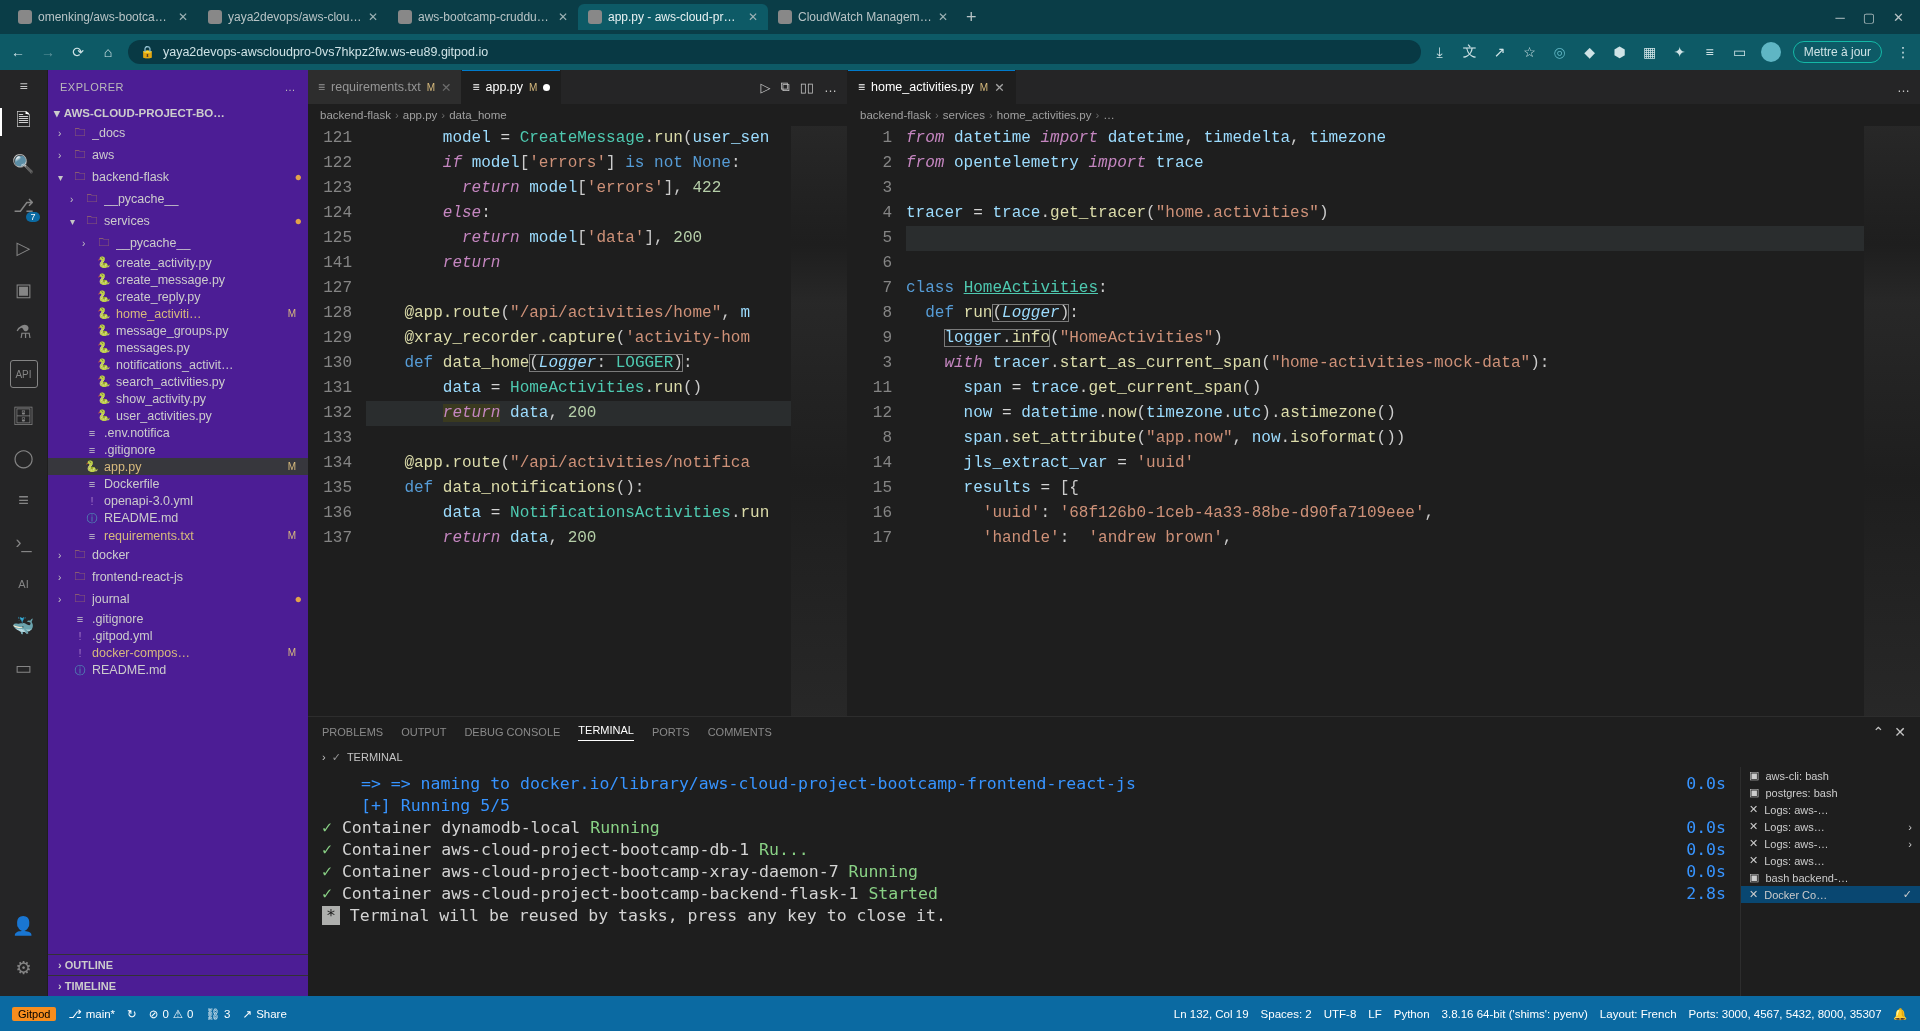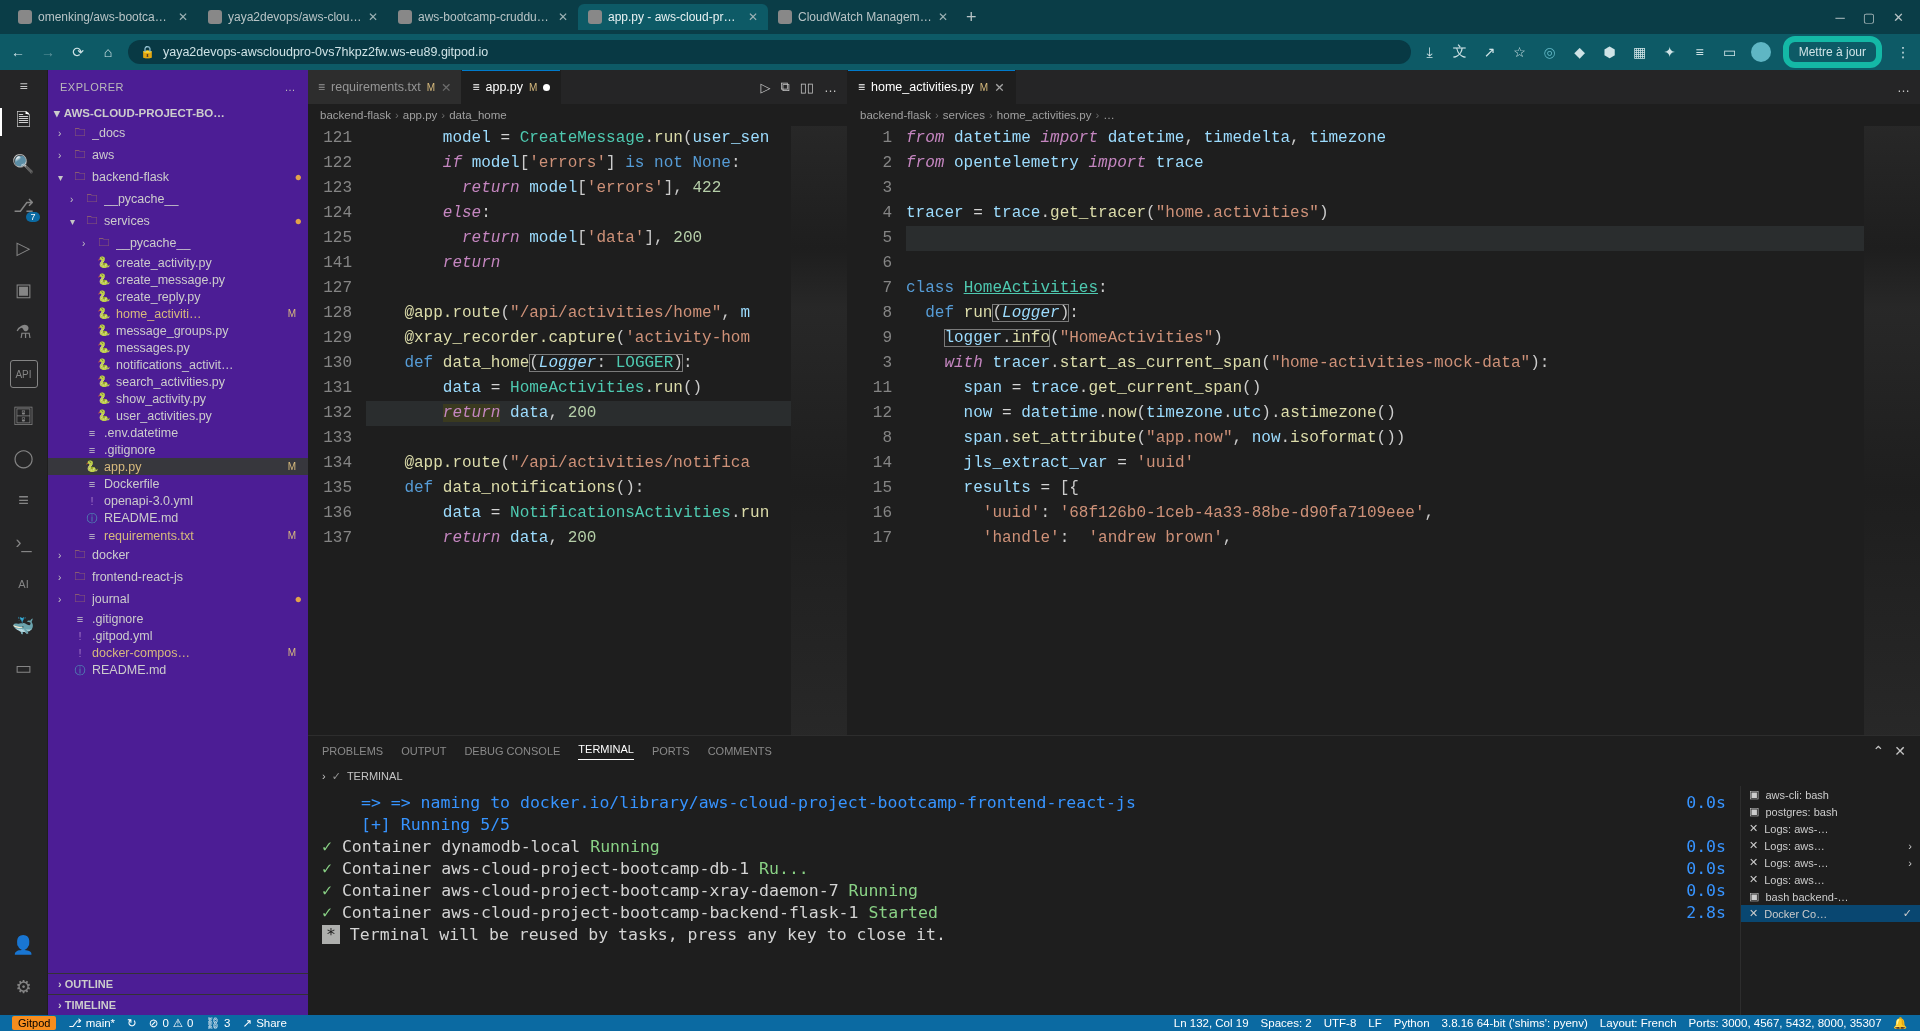--- a/index.html
+++ b/index.html
@@ -56,21 +56,21 @@
   padding: 5px 12px;
   display: flex;
   align-items: center;
   gap: 8px;
   font-size: 12.5px;
 }
 .url-box .lock { font-size: 12px; }
 .addr-right { display: flex; gap: 12px; align-items: center; }
 .addr-right .ico { width: 18px; text-align: center; cursor: pointer; color: #cfe3e6; font-size: 14px; }
 .update-btn {
-  border: 6px solid #14b8a6;
+  border: 1px solid #14b8a6;
   border-radius: 12px;
   padding: 3px 10px;
   font-size: 12px;
   color: #cfe3e6;
 }
 
 
 .ide {
   flex: 1;
   display: flex;
@@ -297,21 +297,21 @@
   font-size: 11px;
 }
 .term-right .trow {
   display: flex; align-items: center; gap: 6px;
   padding: 2px 8px; cursor: pointer;
 }
 .term-right .trow.active { background: #094771; }
 
 
 .status-bar {
-  height: 16px;
+  height: 35px;
   background: #0b6aa2;
   color: #ffffff;
   display: flex;
   align-items: center;
   font-size: 11.5px;
   padding: 0 6px;
 }
 .status-bar .sitem { padding: 0 6px; display: flex; align-items: center; gap: 4px; cursor: pointer; }
 .status-bar .spacer { flex: 1; }
 .gitpod-tag { background: #f78d1e; color: #000; padding: 1px 6px; border-radius: 2px; font-size: 11px; }
@@ -507,21 +507,21 @@
        </div>
         <div class="tree-row" style="padding-left: 34px;">
           <span class="chev"></span>
           <span class="ficon py-color">🐍</span>
        <span class="name ">user_activities.py</span>
 
        </div>
         <div class="tree-row" style="padding-left: 22px;">
           <span class="chev"></span>
           <span class="ficon ">≡</span>
-       <span class="name ">.env.datetime</span>
+       <span class="name ">.env.notifica</span>
 
        </div>
         <div class="tree-row" style="padding-left: 22px;">
           <span class="chev"></span>
           <span class="ficon ">≡</span>
        <span class="name ">.gitignore</span>
 
        </div>
         <div class="tree-row selected" style="padding-left: 22px;">
           <span class="chev"></span>

